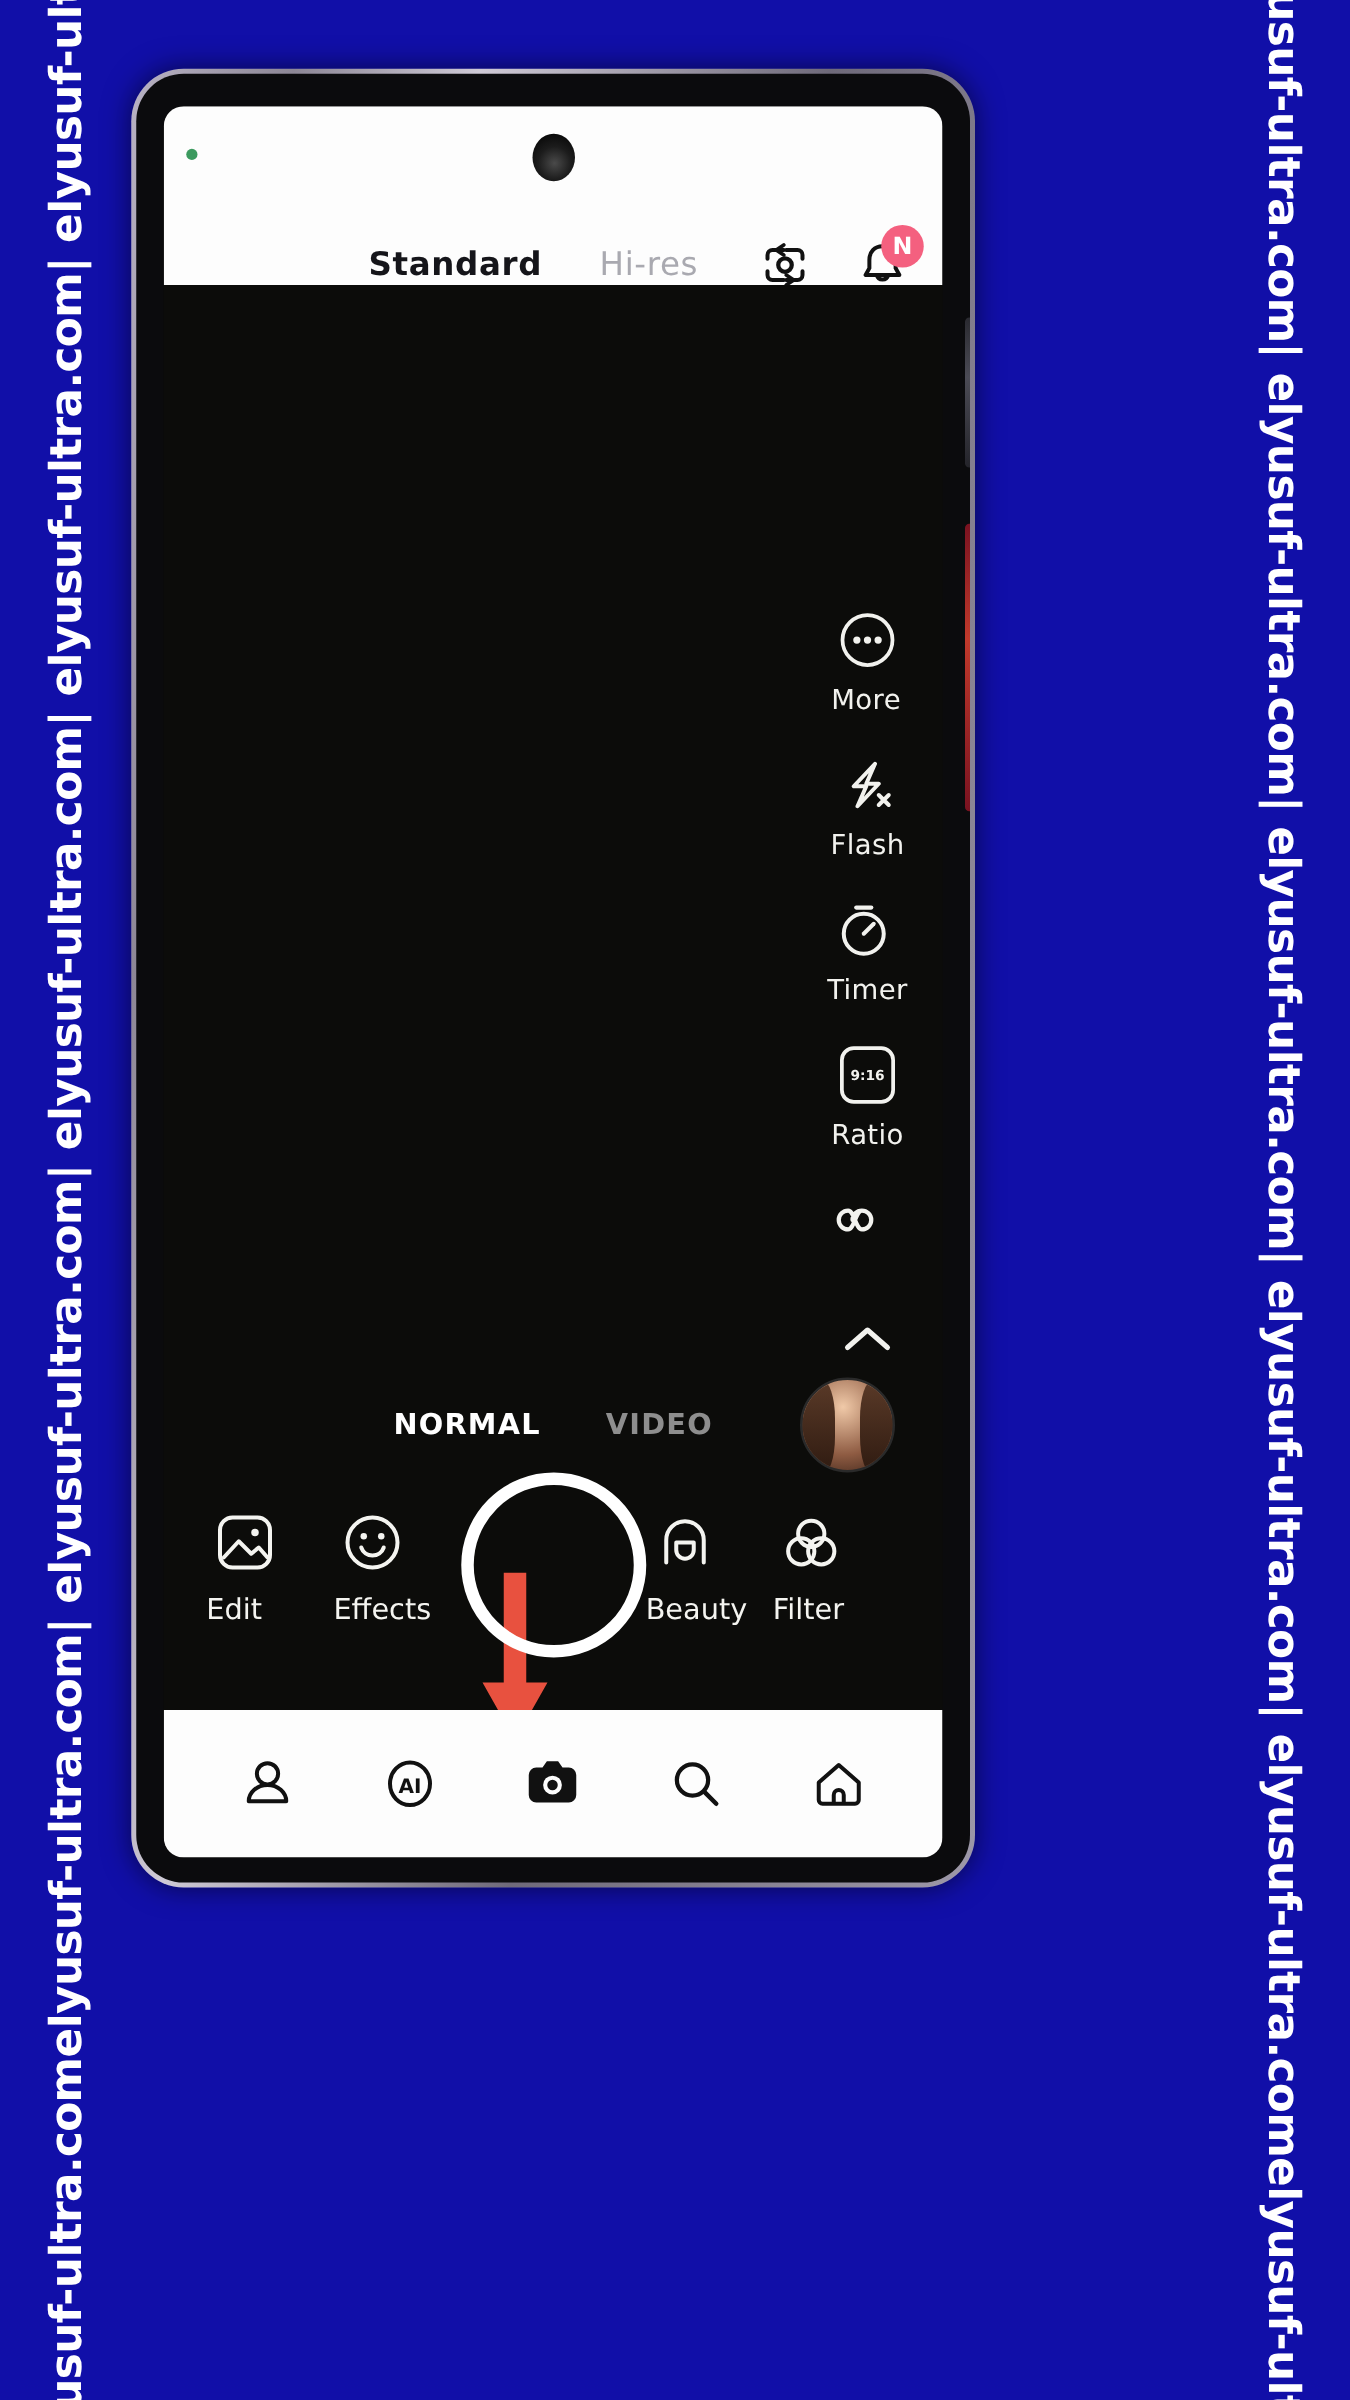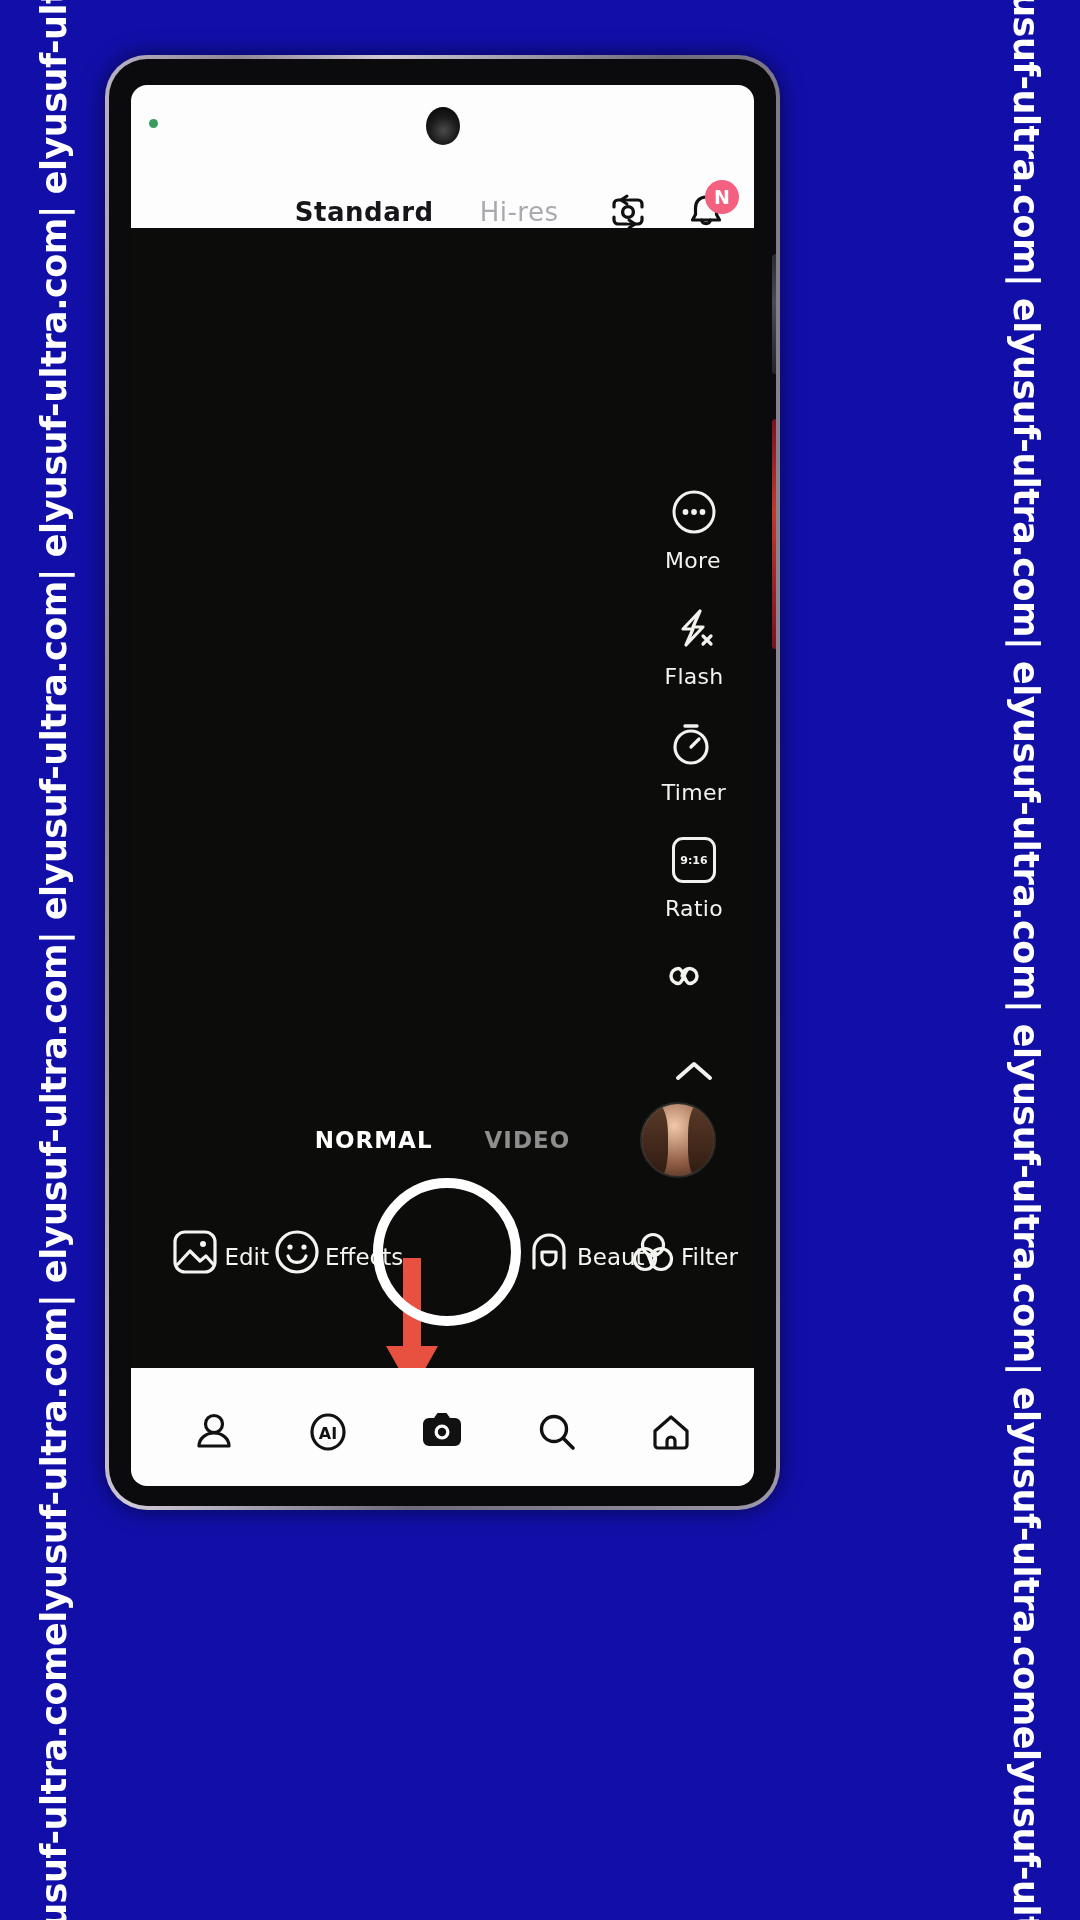--- a/index.html
+++ b/index.html
@@ -184,21 +184,21 @@
   .avatar .hair-r { right:0; border-radius:40% 0 0 40%; }
 
   
   .action-bar {
     position:absolute; left:0; right:0; bottom:34px;
     height:165px;
     display:flex; align-items:center; justify-content:space-between;
     padding:0 34px;
   }
   .act {
-    display:flex; flex-direction:row; align-items:center;
+    display:flex; flex-direction:column; align-items:flex-start;
     width:104px;
   }
   .act-ic { width:62px; height:62px; display:flex; align-items:center; justify-content:center; }
   .act-label {
     margin-top:10px;
     color:#f4f4f0; font-size:23px;
     font-family:"DejaVu Sans", sans-serif;
   }
   .shutter {
     width:148px; height:148px; border-radius:50%;
@@ -210,21 +210,21 @@
   
   .sys-nav {
     height:118px;
     background:#fdfdfd;
     flex:0 0 auto;
     display:flex; align-items:center; justify-content:space-around;
     padding:0 26px;
   }
   .nav-ic {
     width:62px; height:62px;
-    display:flex; align-items:flex-end; justify-content:center;
+    display:flex; align-items:center; justify-content:center;
   }
 </style>
 </head>
 <body>
 
 <div class="wm-col left">
   <span class="wm-text">elyusuf-ultra.comelyusuf-ultra.com| elyusuf-ultra.com| elyusuf-ultra.com| elyusuf-ultra.com| elyusuf-ultra.</span>
 </div>
 <div class="wm-col right">
   <span class="wm-text">elyusuf-ultra.com| elyusuf-ultra.com| elyusuf-ultra.com| elyusuf-ultra.com| elyusuf-ultra.comelyusuf-ultra.</span>

